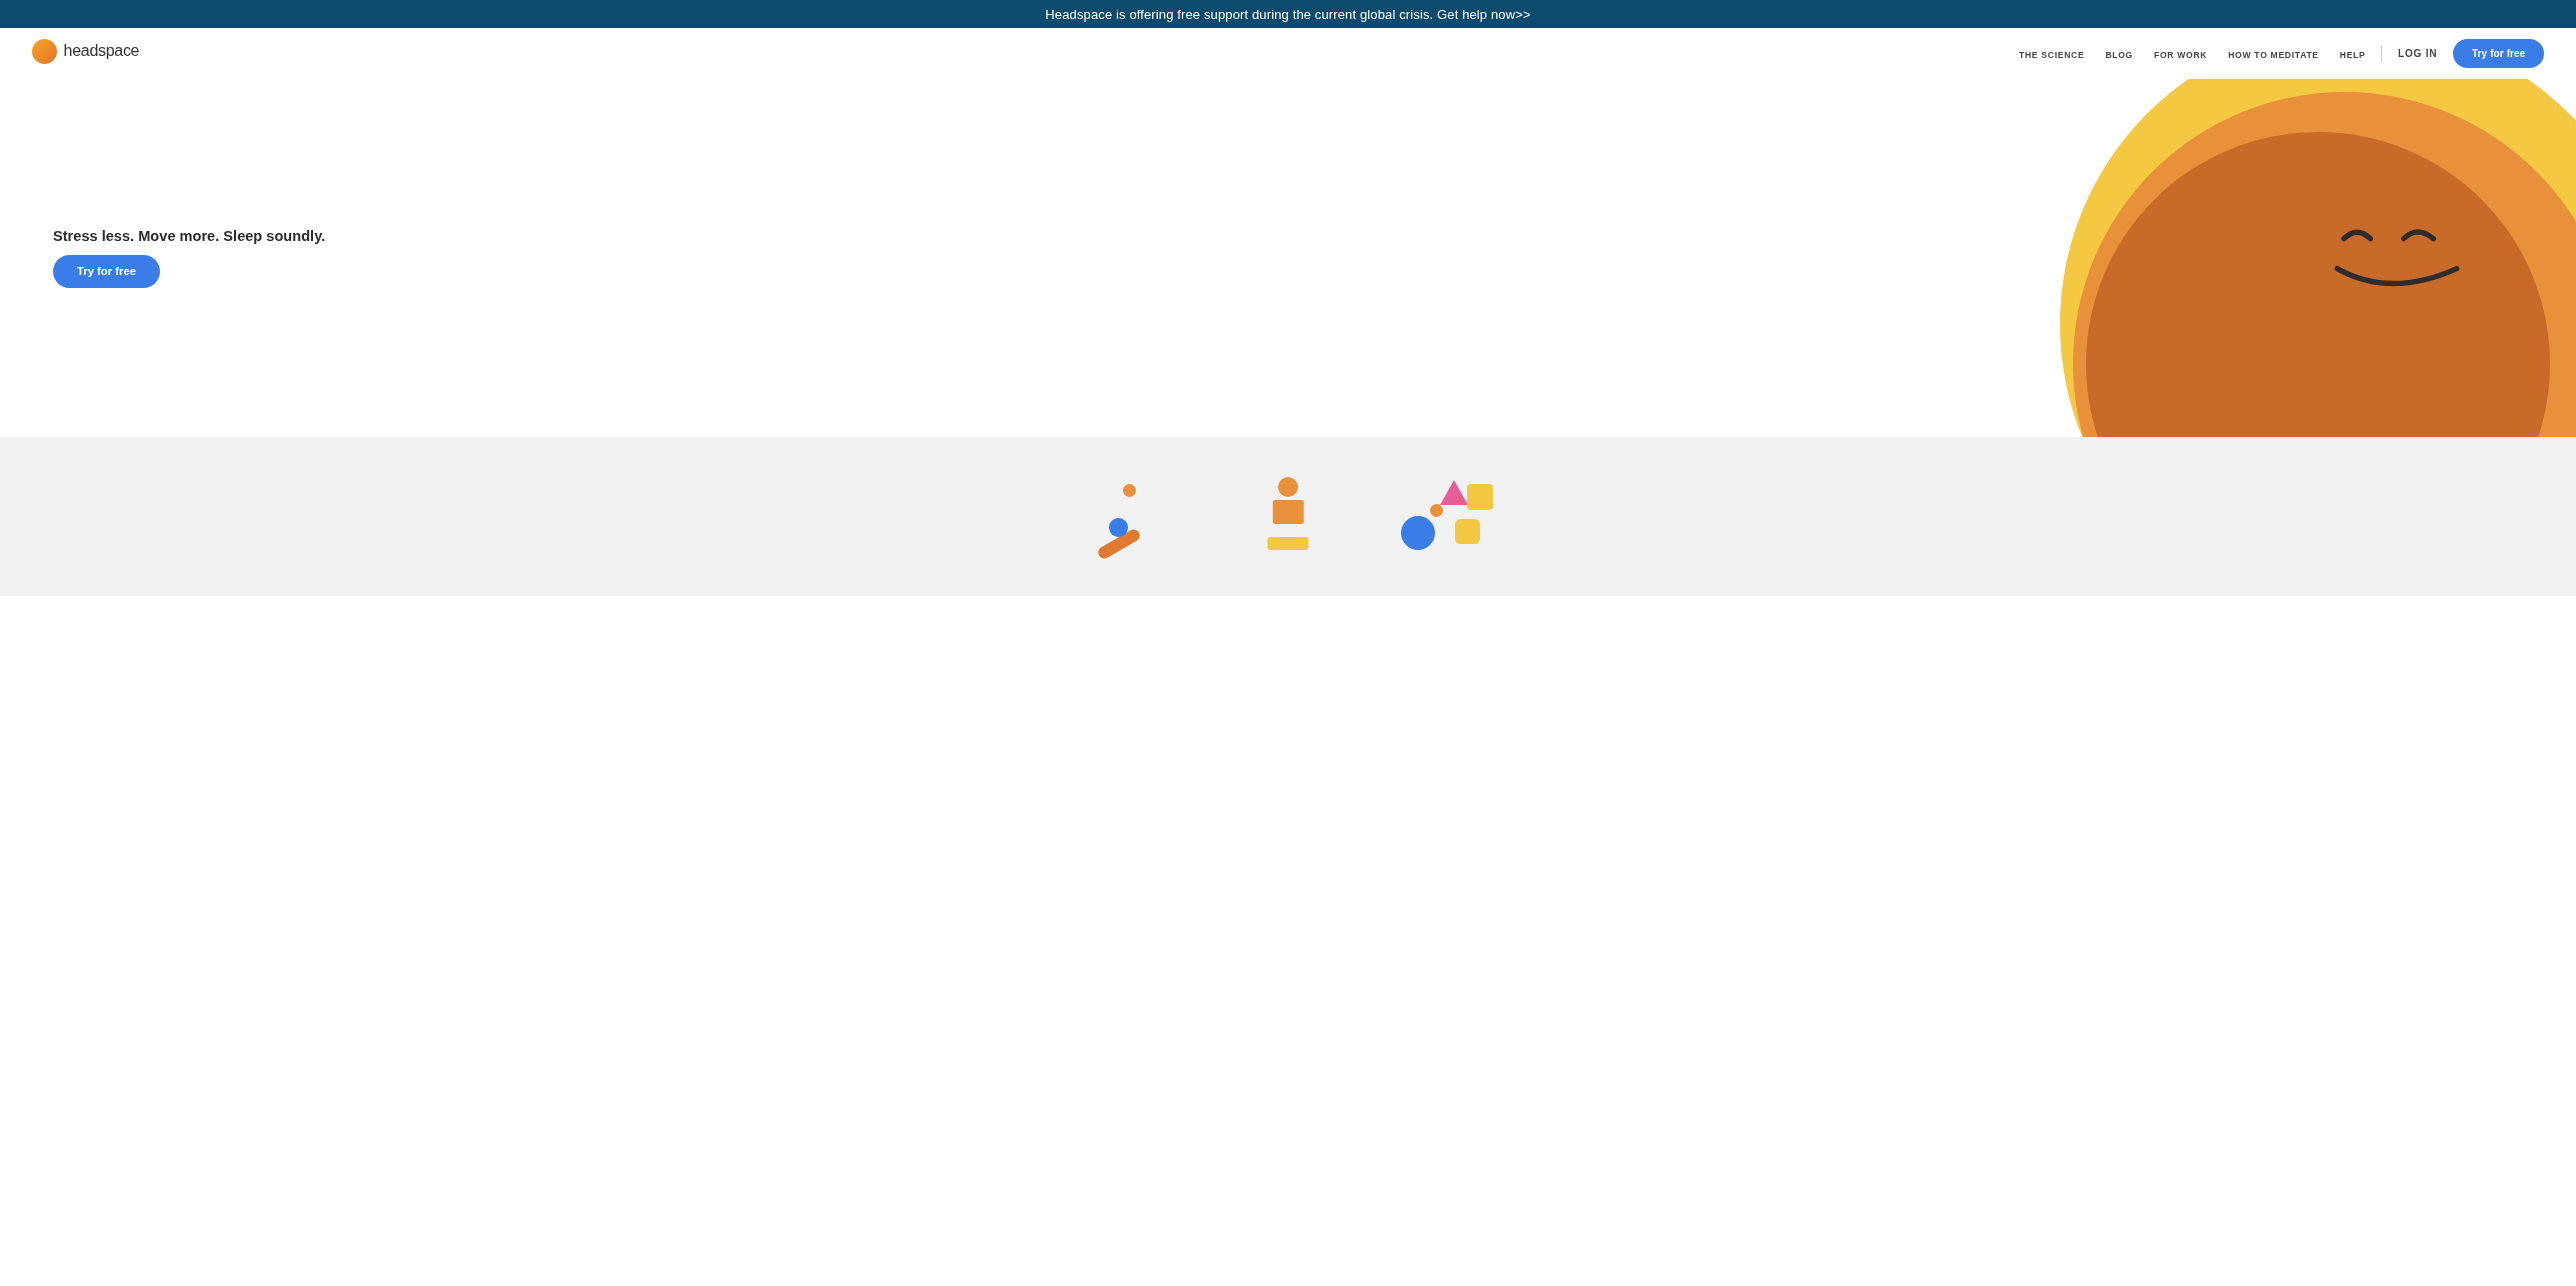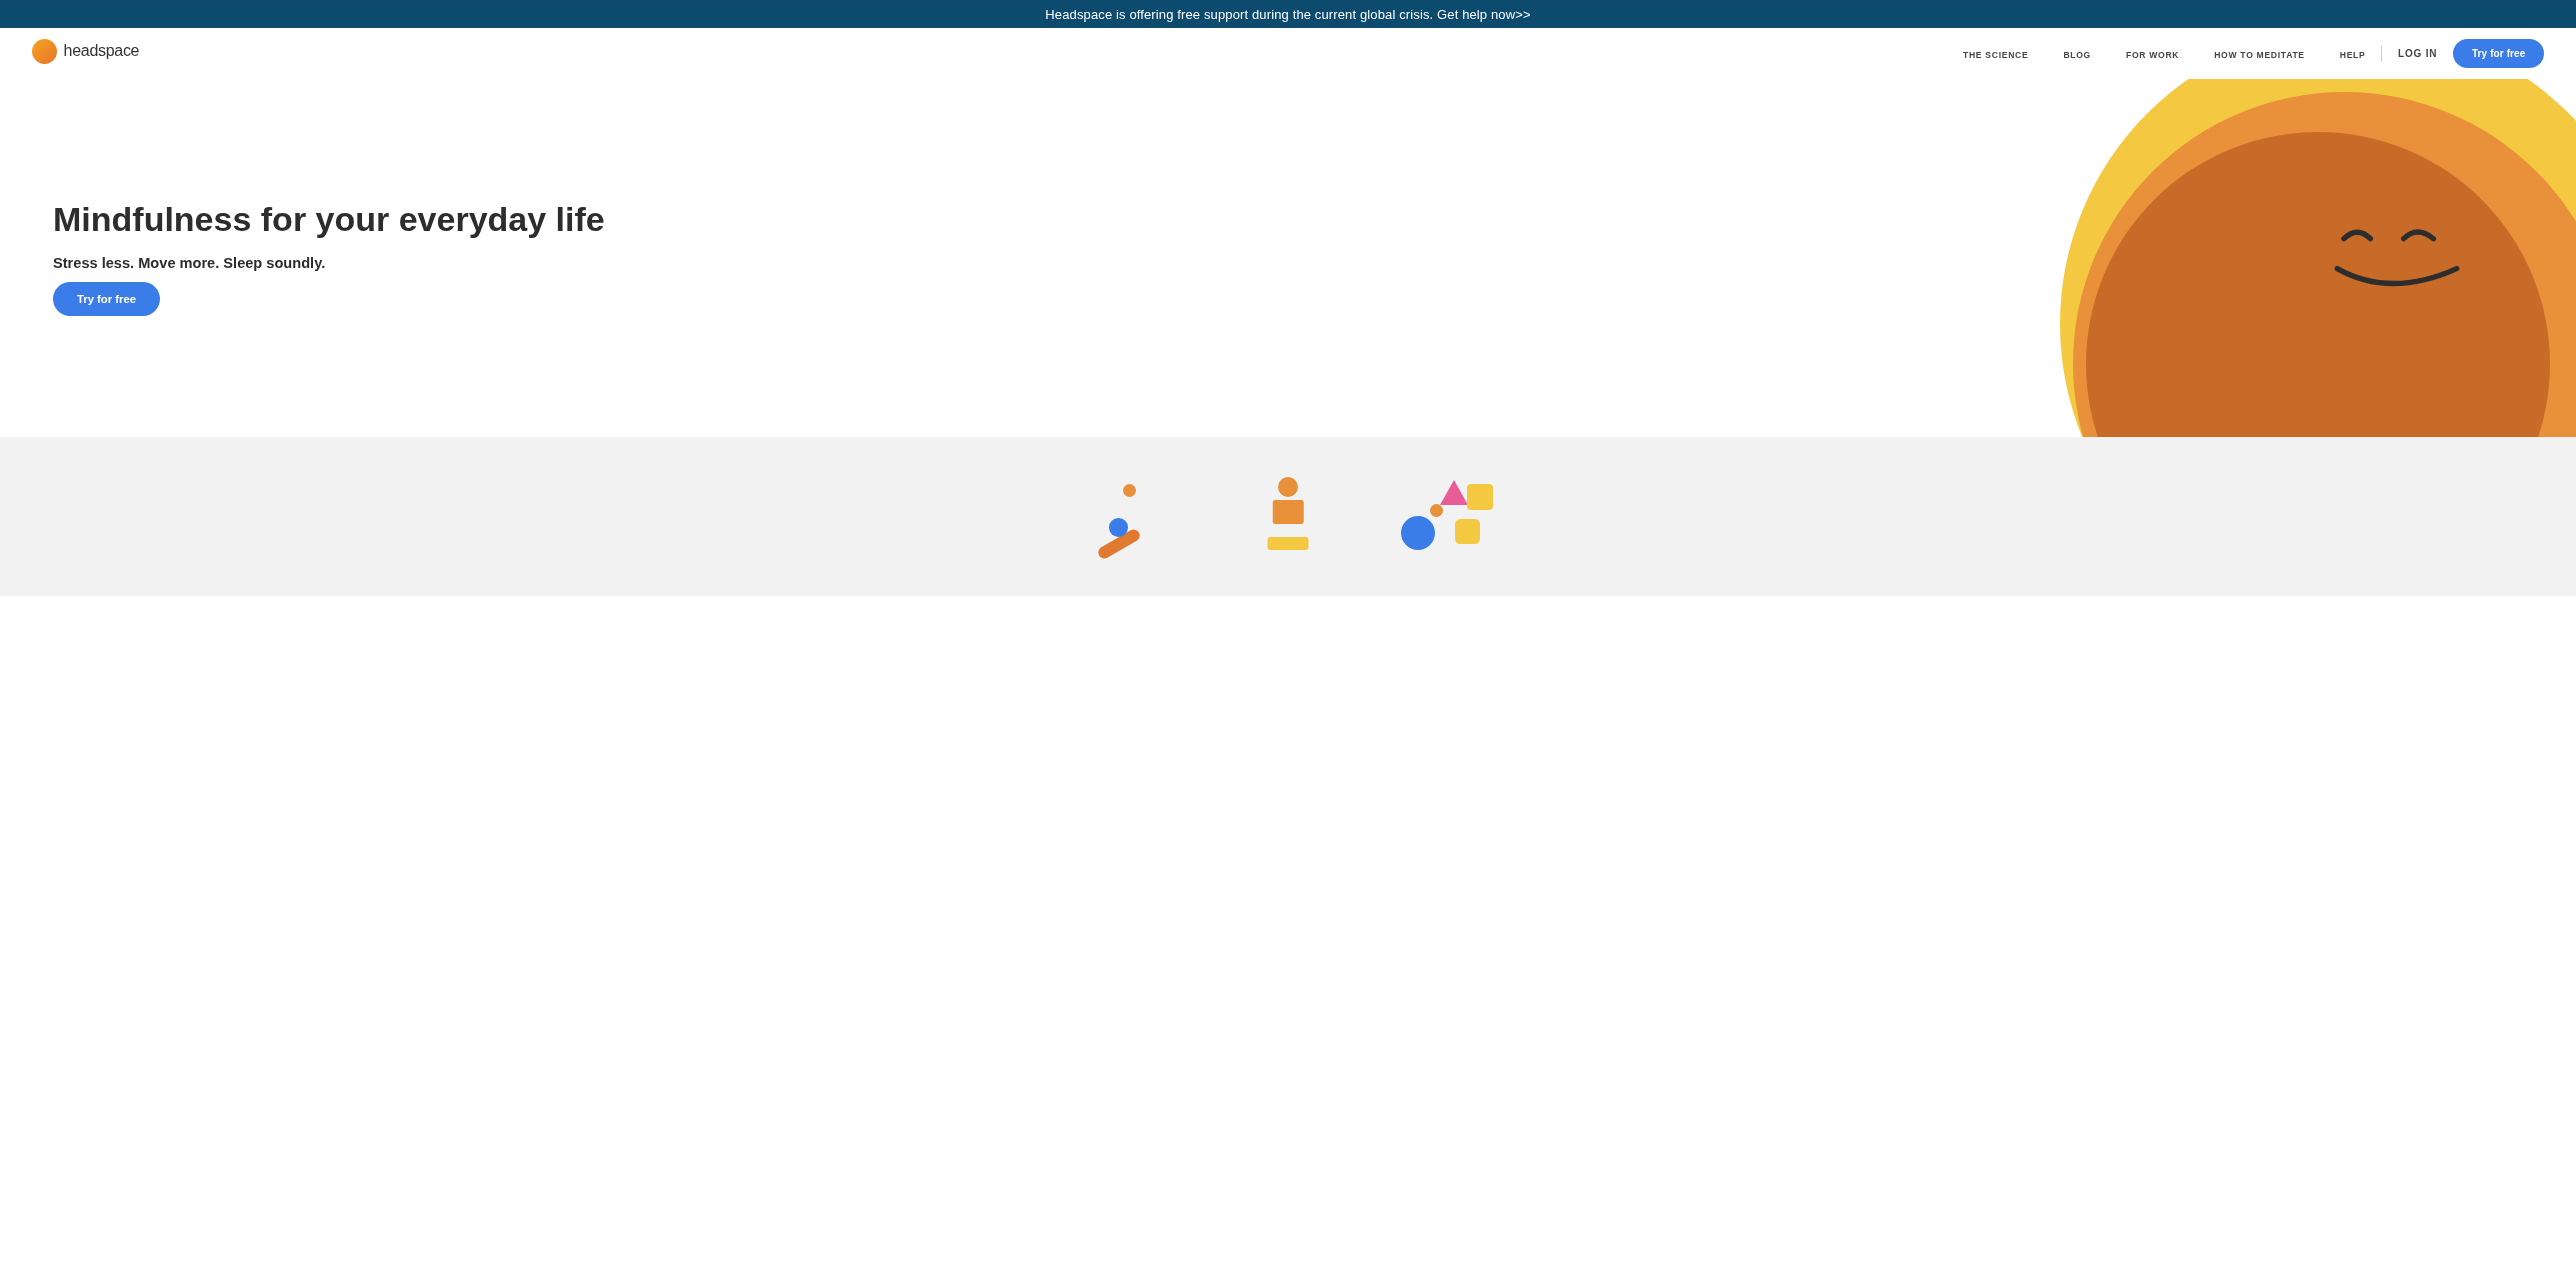--- a/index.html
+++ b/index.html
@@ -39,21 +39,21 @@
     }
     .logo-text {
       font-size: 16px;
       font-weight: 500;
       color: #333;
       letter-spacing: -0.3px;
     }
     .nav-links {
       display: flex;
       align-items: center;
-      gap: 35px;
+      gap: 21px;
       list-style: none;
     }
     .nav-links li a {
       text-decoration: none;
       color: #444;
       font-size: 8.6px;
       font-weight: 600;
       letter-spacing: 0.08em;
       text-transform: uppercase;
     }
@@ -342,21 +342,20 @@
       <li><a href="#">HELP</a></li>
     </ul>
     <div class="nav-divider"></div>
     <a href="#" class="login-link">LOG IN</a>
     <a href="#" class="try-btn">Try for free</a>
   </div>
 </nav>
 
 <section class="hero">
   <div class="hero-content">
-    <h1 class="hero-title">Mindfulness for your everyday life</h1>
     <p class="hero-subtitle">Stress less. Move more. Sleep soundly.</p>
     <a href="#" class="hero-cta">Try for free</a>
   </div>
 
   <div class="hero-illustration">
     <div class="hero-bg-circle-outer"></div>
     <div class="hero-bg-circle-mid"></div>
     <div class="hero-bg-circle-inner"></div>
     <div class="hero-face">
       <svg viewBox="0 0 220 120" xmlns="http://www.w3.org/2000/svg">

